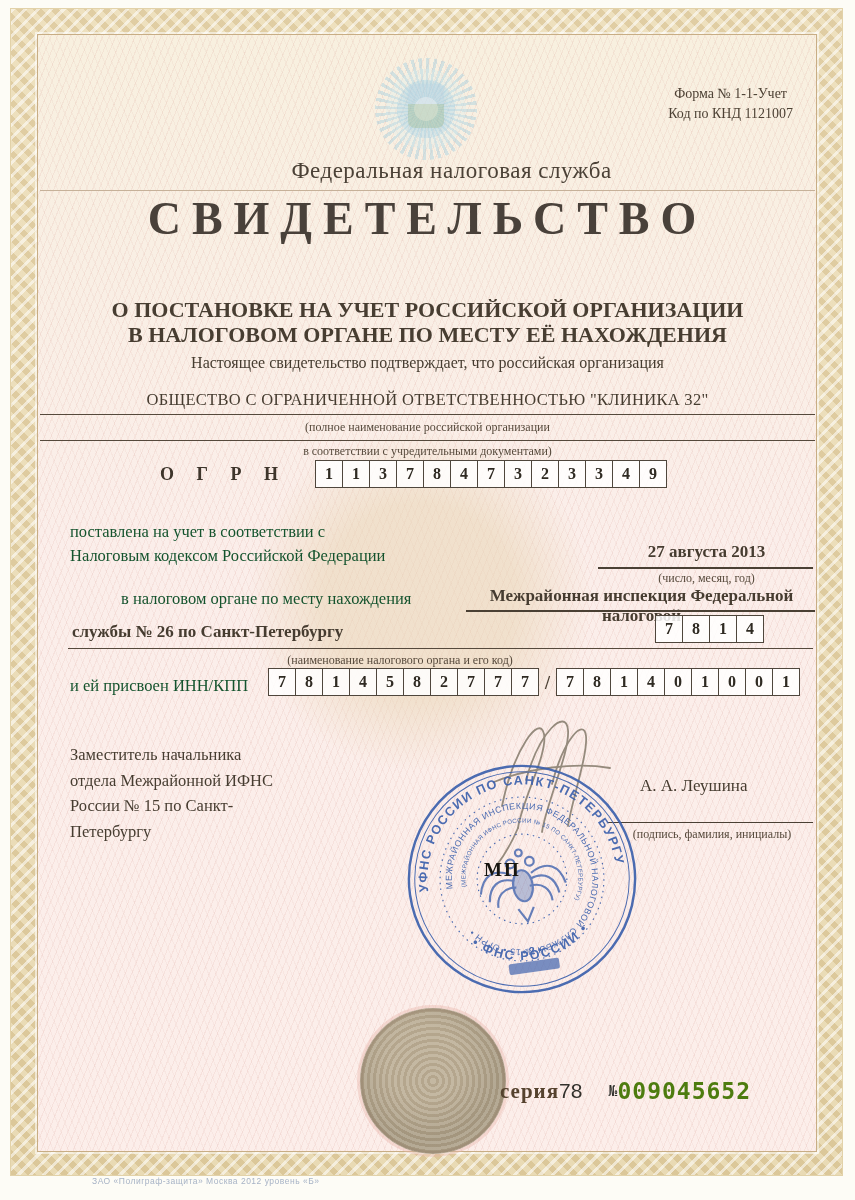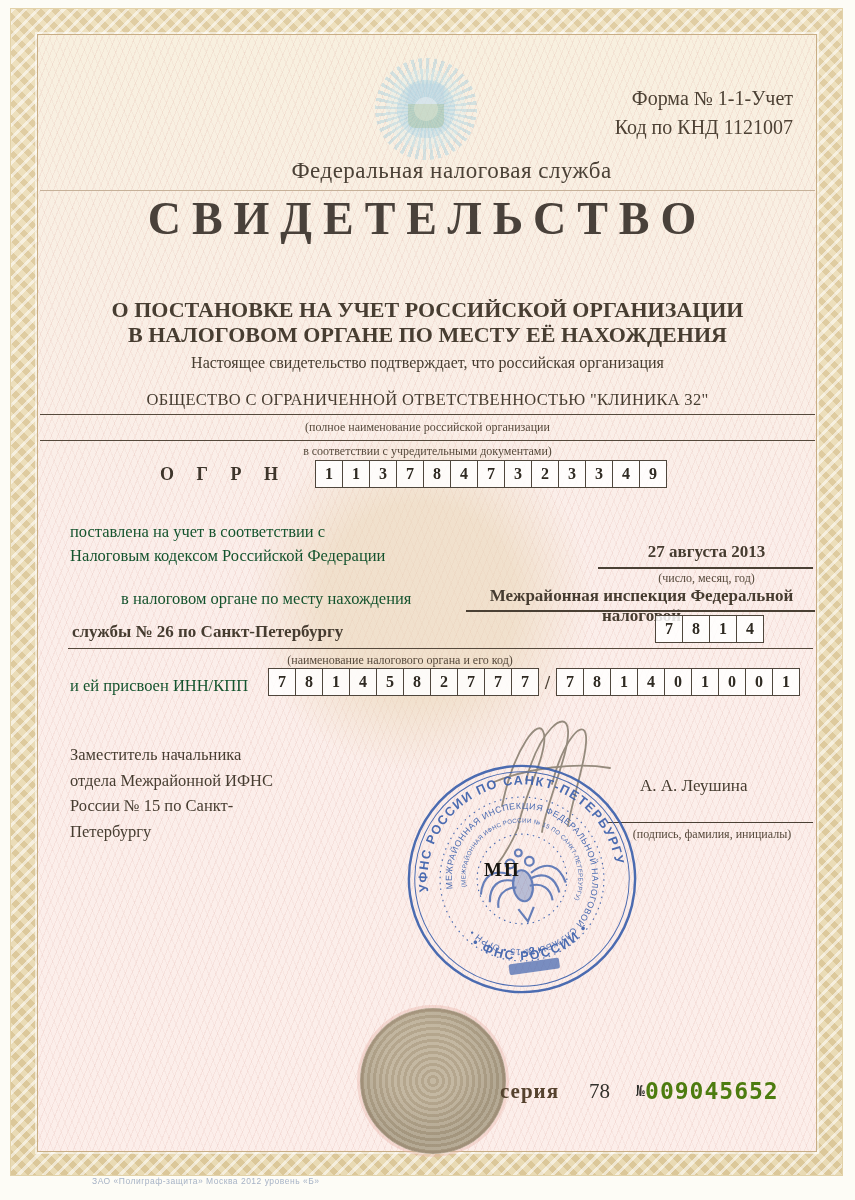--- a/index.html
+++ b/index.html
@@ -42,21 +42,21 @@
     background:
       radial-gradient(circle at 50% 50%, rgba(255,255,255,.95) 0 16%, rgba(168,214,234,.55) 17% 40%, rgba(200,232,240,.28) 41% 55%, transparent 56%),
       repeating-conic-gradient(rgba(148,200,224,.5) 0deg 4deg, rgba(250,252,252,.08) 4deg 9deg);
   }
   .logo-shield {
     position:absolute; left:33px; top:26px; width:36px; height:44px; border-radius:7px; opacity:.55;
     background:linear-gradient(#a4cbe2 0 45%, #87b294 45% 100%);
     box-shadow:0 0 6px rgba(120,180,210,.6);
   }
 
-  .form-info { right:62px; top:84px; text-align:right; font-size:20px; line-height:1.45; color:#4d4134; }
+  .form-info { right:62px; top:84px; text-align:center; font-size:14px; line-height:1.45; color:#4d4134; }
 
   .agency { left:0; top:158px; width:100%; font-size:23px; font-weight:normal; color:#4b4136; letter-spacing:.5px;padding-left:48px; }
   .rule-light { left:40px; right:40px; top:190px; height:1px; background:#c6b199; }
   .doc-title { left:0; top:192px; width:100%; font-size:46px; font-weight:bold; color:#49413a; letter-spacing:11px; }
 
   .subtitle { left:0; top:297px; width:100%; font-size:22px; font-weight:bold; line-height:25px; color:#473d31; }
   .confirm { left:0; top:354px; width:100%; font-size:16px; }
 
   .org-name { left:0; top:390px; width:100%; font-size:16.5px; letter-spacing:.3px; }
   .rule-dark { height:1px; background:#55493c; }
@@ -106,21 +106,21 @@
   .seal {
     left:360px; top:1008px; width:146px; height:146px; border-radius:50%;
     background:
       repeating-radial-gradient(circle at 50% 50%, rgba(255,255,255,.12) 0 3px, rgba(90,70,50,.08) 3px 6px),
       radial-gradient(circle at 44% 38%, #bcae95 0 30%, #a99c84 62%, #b6a991 100%);
     box-shadow:inset 0 0 0 3px rgba(140,115,95,.25), 0 0 0 3px rgba(232,180,170,.4);
   }
 
   .series-row { left:500px; top:1078px; display:flex; align-items:center; }
   .series-word { font-size:21px; font-weight:bold; color:#55422e; letter-spacing:1px; }
-  .series-num { font-family:Liberation Serif, serif; font-size:21px; color:#33312c; margin-left:30px; }
+  .series-num { font-family:Liberation Sans, sans-serif; font-size:21px; color:#33312c; }
   .num-sign { font-family:"DejaVu Sans Mono", monospace; font-size:15px; color:#2c2c28; margin-left:26px; }
   .num-val { font-family:"DejaVu Sans Mono", monospace; font-size:23px; font-weight:bold; color:#4d7c0f; letter-spacing:1px; }
 
   .imprint { left:92px; top:1176px; font-family:"Liberation Sans", sans-serif; font-size:8.5px; color:#a7b3c6; letter-spacing:.5px; }
 
   .stamp text { font-family:"Liberation Sans", sans-serif; fill:#3d61ad; }
 </style>
 </head>
 <body>
 

